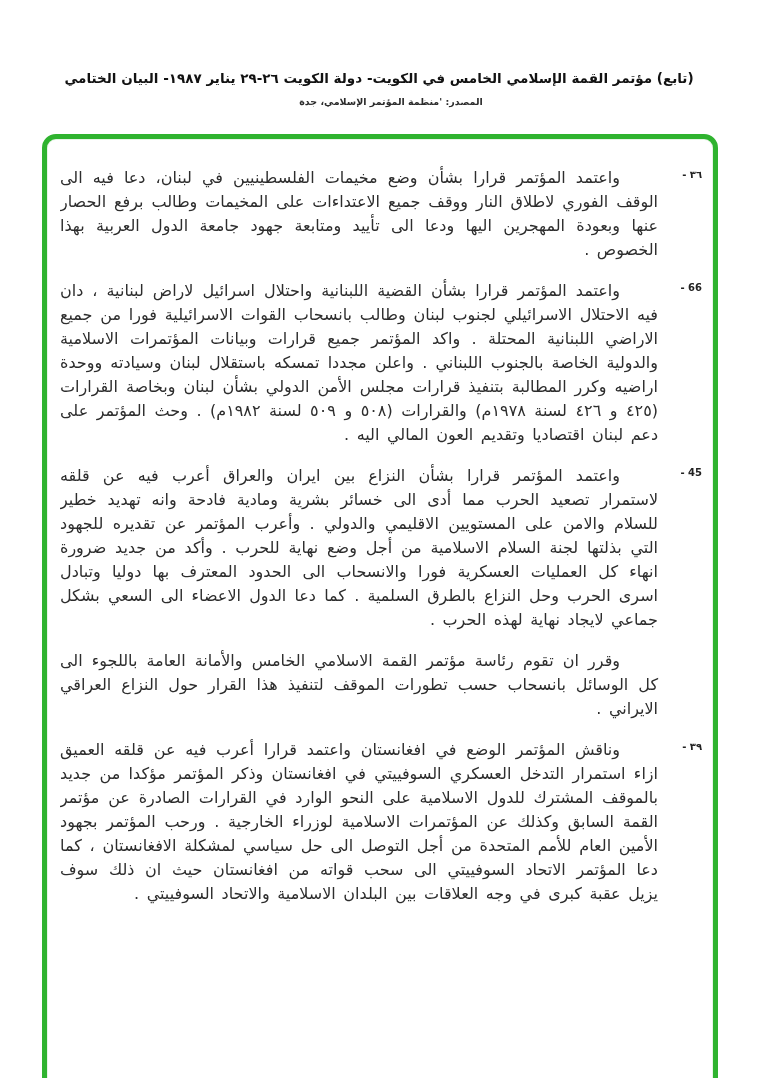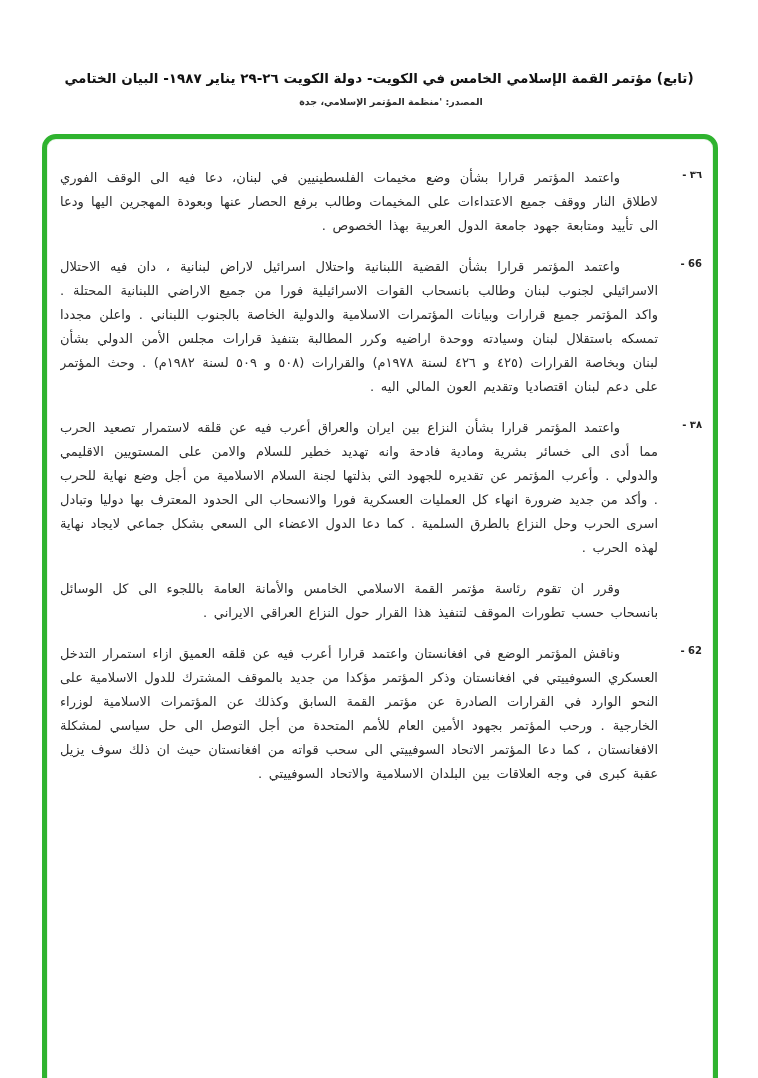--- a/index.html
+++ b/index.html
@@ -59,21 +59,21 @@
     flex:none;
     width:44px;
     font-size:10px;
     font-weight:bold;
     padding-top:3px;
     color:#222222;
     white-space:nowrap;
   }
   .para .body-text {
     flex:1;
-    font-size:13px;
+    font-size:16px;
     line-height:24px;
     text-align:justify;
     text-align-last:right;
     text-indent:38px;
     word-spacing:2.5px;
     color:#2d2d2d;
   }
   .page-number {
     position:absolute;
     bottom:8px; left:0; width:100%;
@@ -101,31 +101,31 @@
       <span class="marker">٣٦ -</span>
       <span class="body-text">واعتمد المؤتمر قرارا بشأن وضع مخيمات الفلسطينيين في لبنان، دعا فيه الى الوقف الفوري لاطلاق النار ووقف جميع الاعتداءات على المخيمات وطالب برفع الحصار عنها وبعودة المهجرين اليها ودعا الى تأييد ومتابعة جهود جامعة الدول العربية بهذا الخصوص .</span>
     </div>
 
     <div class="para">
       <span class="marker">66 -</span>
       <span class="body-text">واعتمد المؤتمر قرارا بشأن القضية اللبنانية واحتلال اسرائيل لاراض لبنانية ، دان فيه الاحتلال الاسرائيلي لجنوب لبنان وطالب بانسحاب القوات الاسرائيلية فورا من جميع الاراضي اللبنانية المحتلة . واكد المؤتمر جميع قرارات وبيانات المؤتمرات الاسلامية والدولية الخاصة بالجنوب اللبناني . واعلن مجددا تمسكه باستقلال لبنان وسيادته ووحدة اراضيه وكرر المطالبة بتنفيذ قرارات مجلس الأمن الدولي بشأن لبنان وبخاصة القرارات (٤٢٥ و ٤٢٦ لسنة ١٩٧٨م) والقرارات (٥٠٨ و ٥٠٩ لسنة ١٩٨٢م) . وحث المؤتمر على دعم لبنان اقتصاديا وتقديم العون المالي اليه .</span>
     </div>
 
     <div class="para">
-      <span class="marker">٣٨ -</span>
+      <span class="marker">45 -</span>
       <span class="body-text">واعتمد المؤتمر قرارا بشأن النزاع بين ايران والعراق أعرب فيه عن قلقه لاستمرار تصعيد الحرب مما أدى الى خسائر بشرية ومادية فادحة وانه تهديد خطير للسلام والامن على المستويين الاقليمي والدولي . وأعرب المؤتمر عن تقديره للجهود التي بذلتها لجنة السلام الاسلامية من أجل وضع نهاية للحرب . وأكد من جديد ضرورة انهاء كل العمليات العسكرية فورا والانسحاب الى الحدود المعترف بها دوليا وتبادل اسرى الحرب وحل النزاع بالطرق السلمية . كما دعا الدول الاعضاء الى السعي بشكل جماعي لايجاد نهاية لهذه الحرب .</span>
     </div>
 
     <div class="para">
       <span class="marker"></span>
       <span class="body-text">وقرر ان تقوم رئاسة مؤتمر القمة الاسلامي الخامس والأمانة العامة باللجوء الى كل الوسائل بانسحاب حسب تطورات الموقف لتنفيذ هذا القرار حول النزاع العراقي الايراني .</span>
     </div>
 
     <div class="para">
-      <span class="marker">62 -</span>
+      <span class="marker">٣٩ -</span>
       <span class="body-text">وناقش المؤتمر الوضع في افغانستان واعتمد قرارا أعرب فيه عن قلقه العميق ازاء استمرار التدخل العسكري السوفييتي في افغانستان وذكر المؤتمر مؤكدا من جديد بالموقف المشترك للدول الاسلامية على النحو الوارد في القرارات الصادرة عن مؤتمر القمة السابق وكذلك عن المؤتمرات الاسلامية لوزراء الخارجية . ورحب المؤتمر بجهود الأمين العام للأمم المتحدة من أجل التوصل الى حل سياسي لمشكلة الافغانستان ، كما دعا المؤتمر الاتحاد السوفييتي الى سحب قواته من افغانستان حيث ان ذلك سوف يزيل عقبة كبرى في وجه العلاقات بين البلدان الاسلامية والاتحاد السوفييتي .</span>
     </div>
 
   </div>
 
   <div class="page-number">14</div>
 
 </div>
 
 </body></html>

